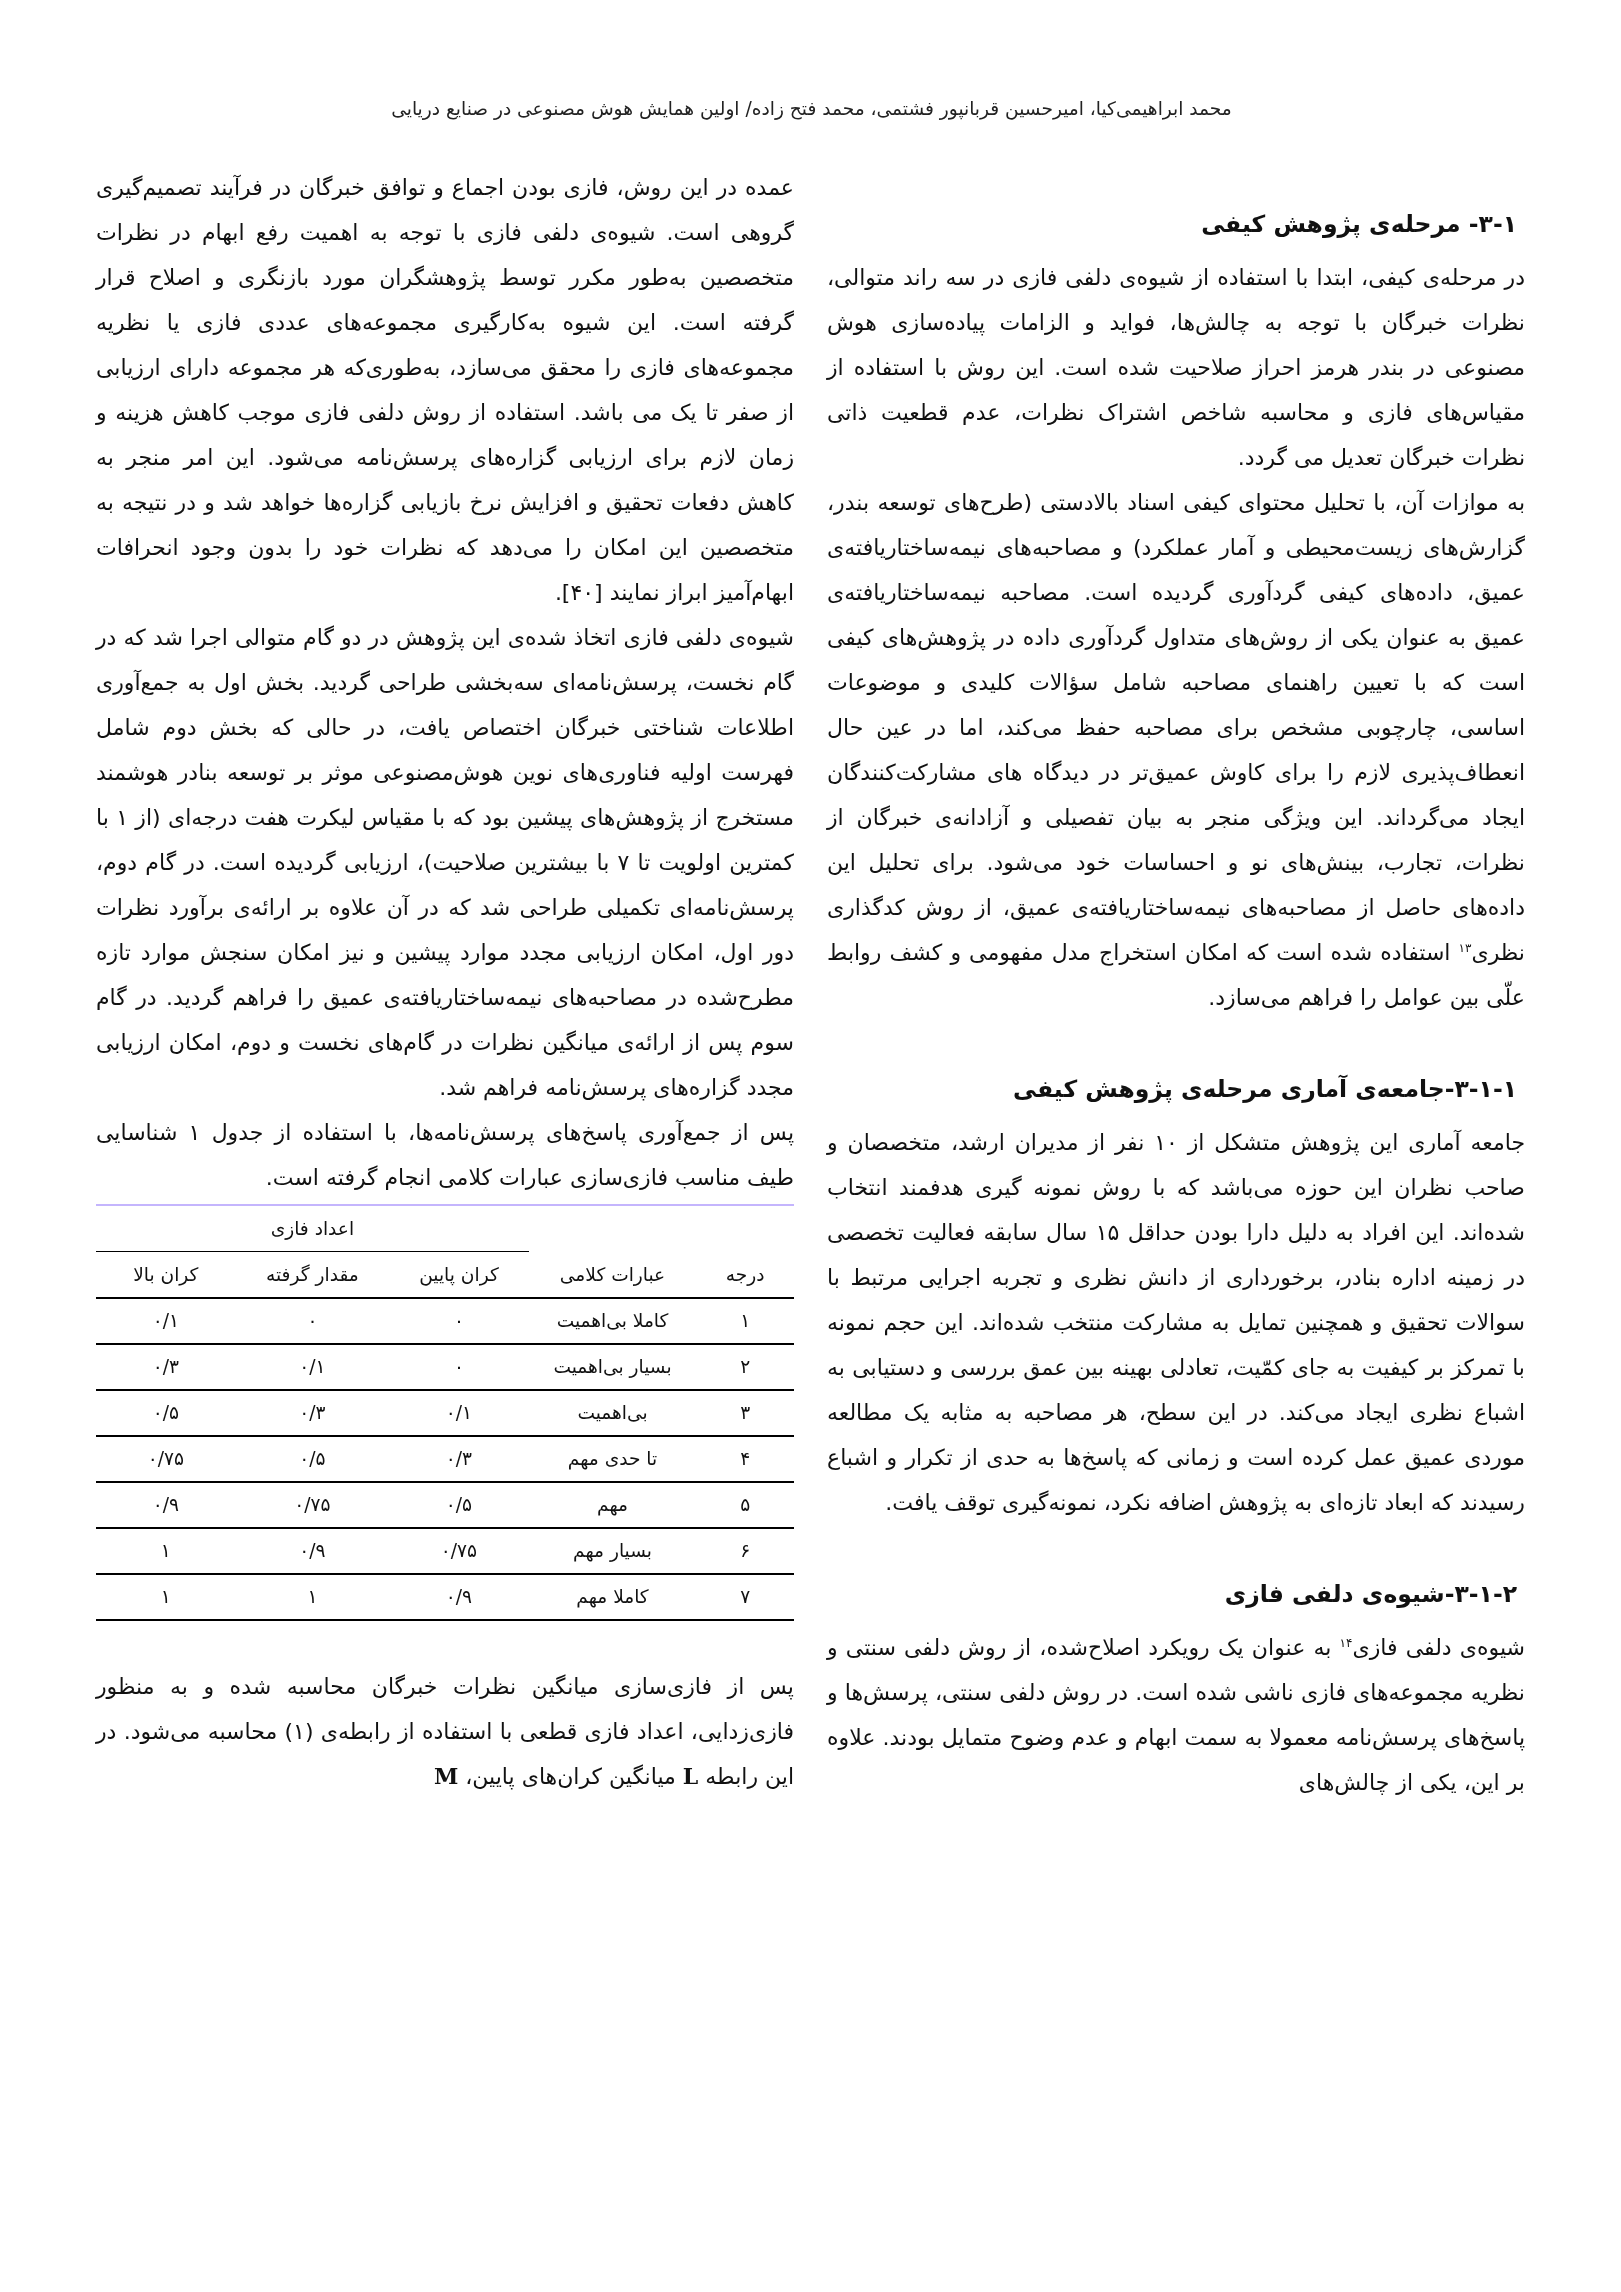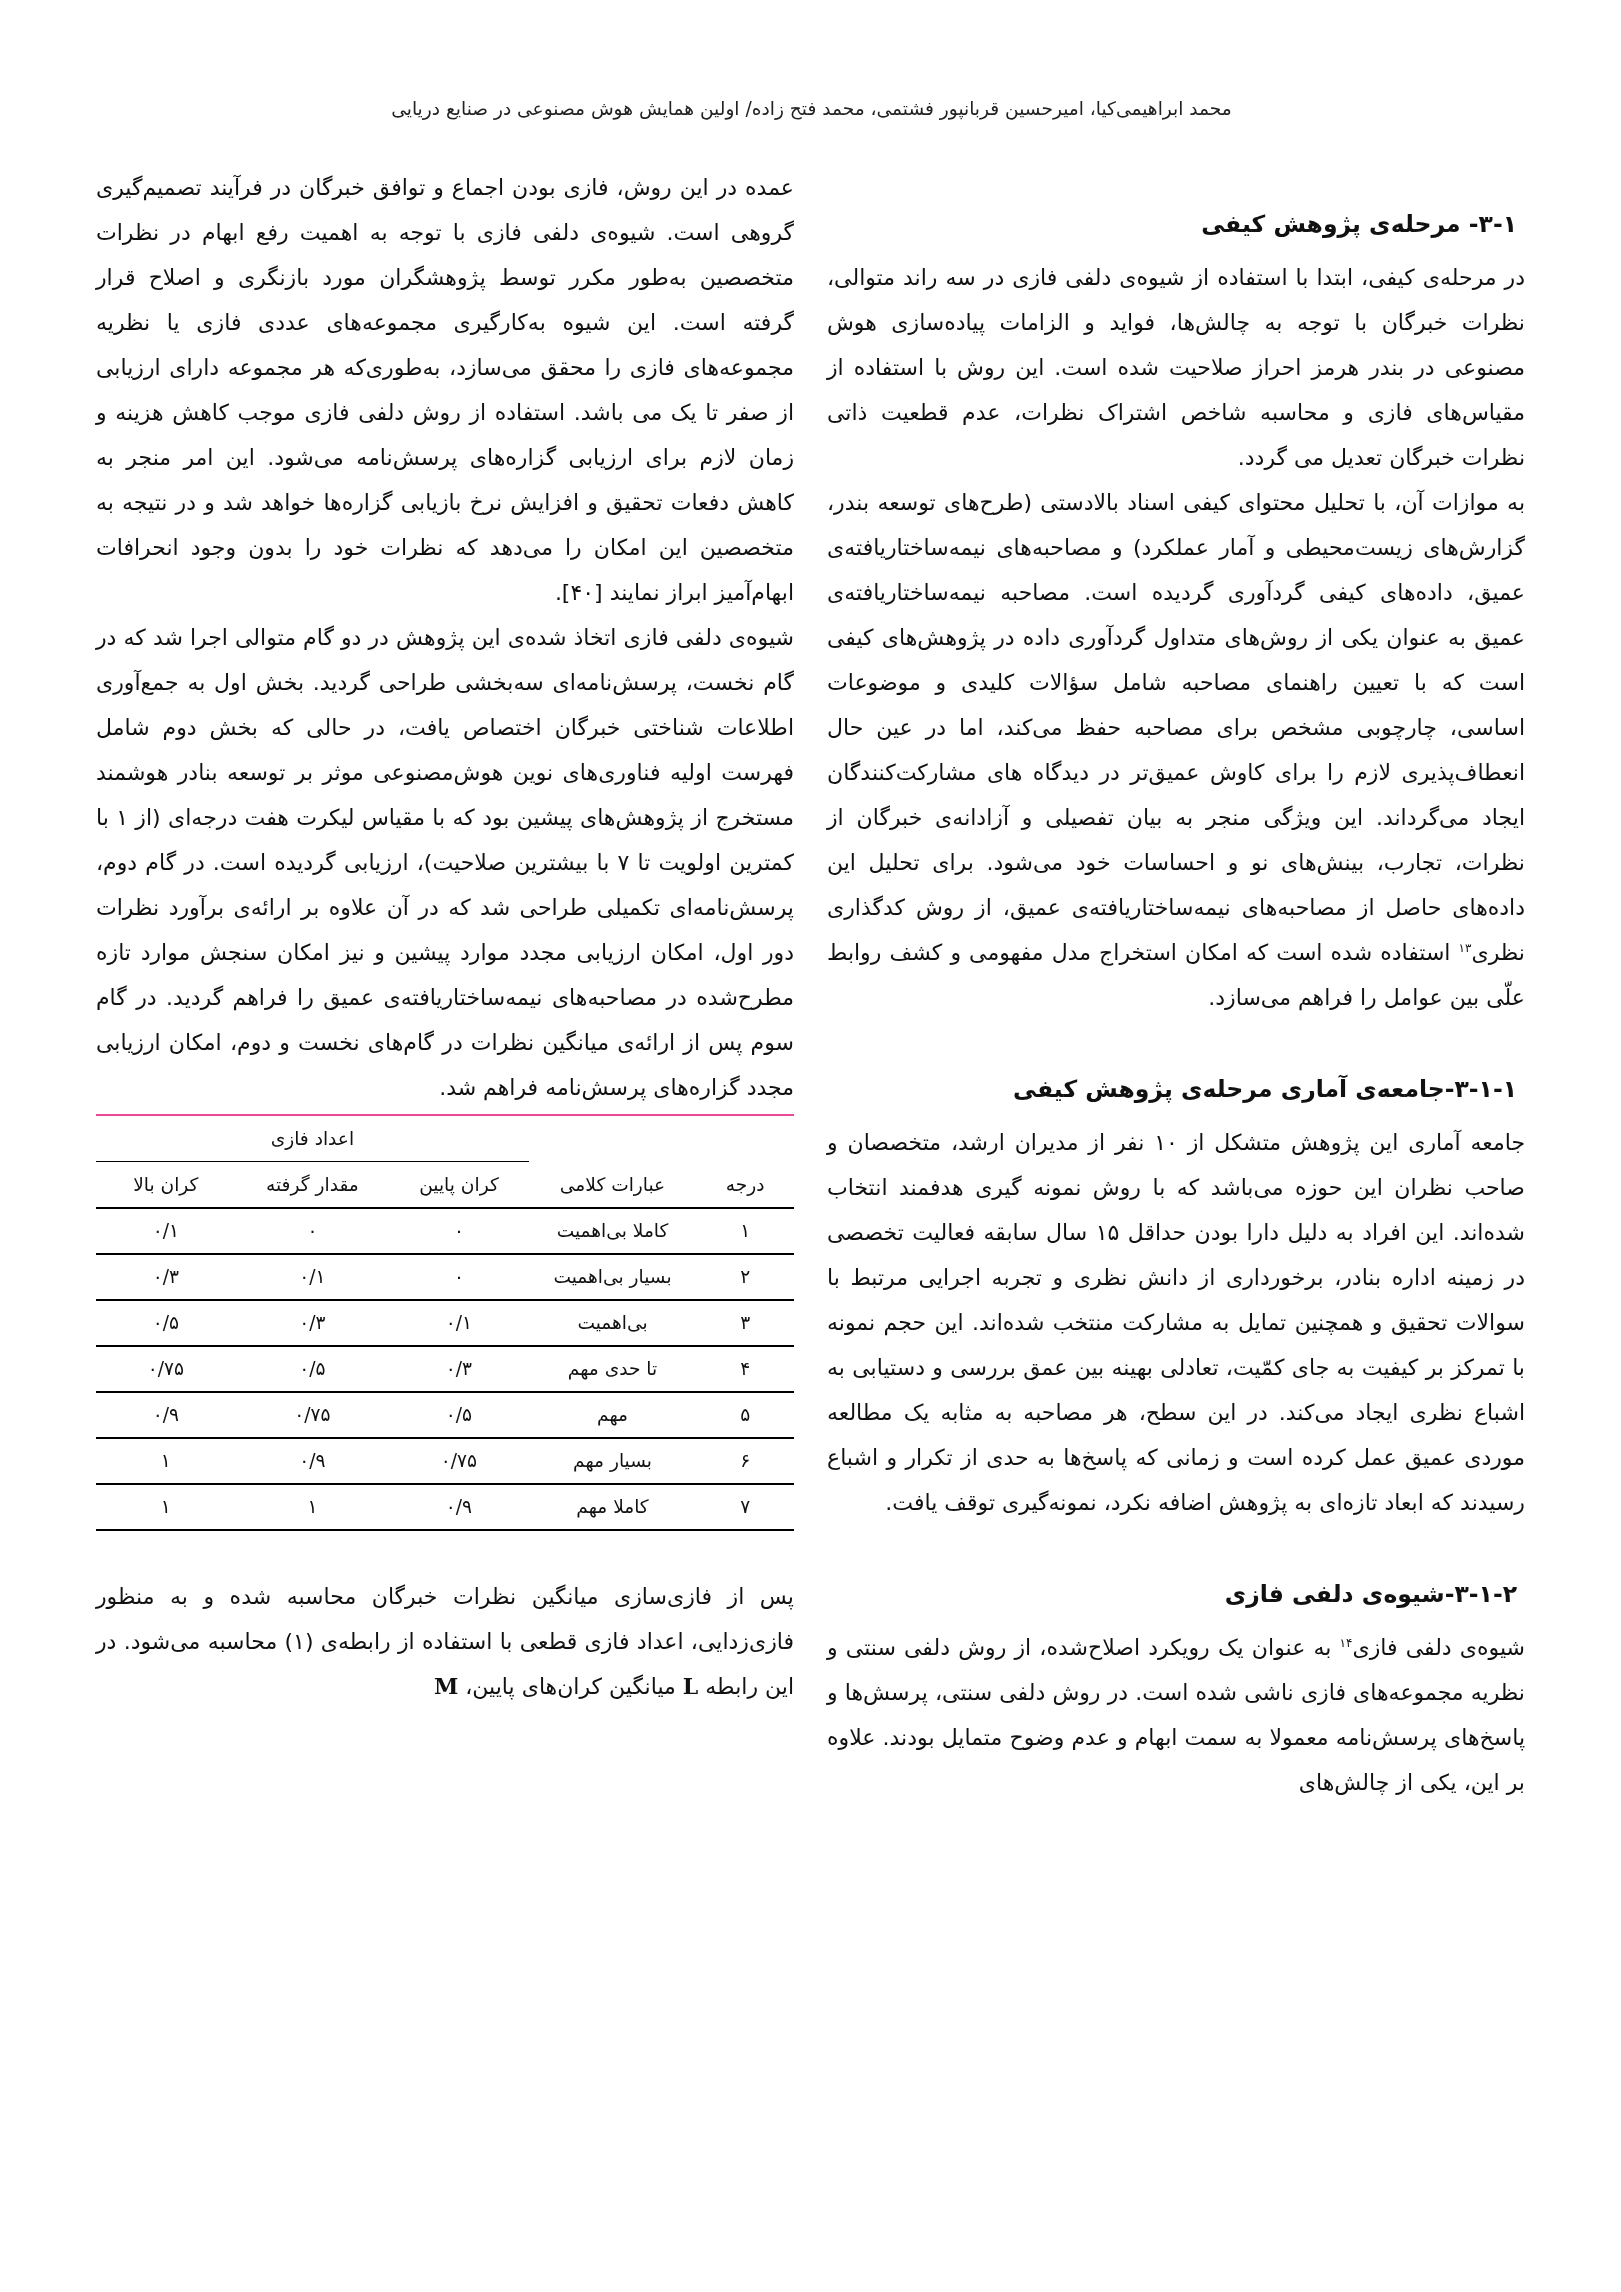--- a/index.html
+++ b/index.html
@@ -28,21 +28,21 @@
   .tbl-caption {
     text-align: center; font-weight: bold; font-size: 20.6px; margin-top: 47px; line-height: 39px;
   }
   table.fuzzy {
     width: 100%; border-collapse: collapse; font-size: 18.6px; margin-top: 3.9px;
     text-align-last: center;
   }
   table.fuzzy td, table.fuzzy th {
     text-align: center; font-weight: normal; padding: 0; height: 45px; line-height: 45px;
   }
-  table.fuzzy thead tr.top th { border-top: 2px solid #ec4899; height: 41px; }
+  table.fuzzy thead tr.top th { border-top: 2px solid #c4b5fd; height: 41px; }
   table.fuzzy thead tr.top th.group { border-bottom: 1.5px solid #000; }
   table.fuzzy thead tr.sub th { border-bottom: 2.5px solid #000; }
   table.fuzzy tbody tr td { border-bottom: 2.5px solid #000; height: 44px; line-height: 44px; }
   .after-table { margin-top: 43px; }
   .latin-b { font-family: "DejaVu Serif", serif; font-weight: bold; }
 </style>
 </head>
 <body>
 
 <div class="running-header">محمد ابراهیمی‌کیا، امیرحسین قربانپور فشتمی، محمد فتح زاده/ اولین همایش هوش مصنوعی در صنایع دریایی</div>
@@ -57,20 +57,21 @@
   <p class="par">جامعه آماری این پژوهش متشکل از ۱۰ نفر از مدیران ارشد، متخصصان و صاحب نظران این حوزه می‌باشد که با روش نمونه گیری هدفمند انتخاب شده‌اند. این افراد به دلیل دارا بودن حداقل ۱۵ سال سابقه فعالیت تخصصی در زمینه اداره بنادر، برخورداری از دانش نظری و تجربه اجرایی مرتبط با سوالات تحقیق و همچنین تمایل به مشارکت منتخب شده‌اند. این حجم نمونه با تمرکز بر کیفیت به جای کمّیت، تعادلی بهینه بین عمق بررسی و دستیابی به اشباع نظری ایجاد می‌کند. در این سطح، هر مصاحبه به مثابه یک مطالعه موردی عمیق عمل کرده است و زمانی که پاسخ‌ها به حدی از تکرار و اشباع رسیدند که ابعاد تازه‌ای به پژوهش اضافه نکرد، نمونه‌گیری توقف یافت.</p>
 
   <div class="gap-lg"></div>
   <h2 class="sec">۳-۱-۲-شیوه‌ی دلفی فازی</h2>
   <p class="par"><span>شیوه‌ی دلفی فازی</span><sup>۱۴</sup><span> به عنوان یک رویکرد اصلاح‌شده، از روش دلفی سنتی و نظریه مجموعه‌های فازی ناشی شده است. در روش دلفی سنتی، پرسش‌ها و پاسخ‌های پرسش‌نامه معمولا به سمت ابهام و عدم وضوح متمایل بودند. علاوه بر این، یکی از چالش‌های</span></p>
 </div>
 
 <div class="col col-left">
   <p class="par">عمده در این روش، فازی بودن اجماع و توافق خبرگان در فرآیند تصمیم‌گیری گروهی است. شیوه‌ی دلفی فازی با توجه به اهمیت رفع ابهام در نظرات متخصصین به‌طور مکرر توسط پژوهشگران مورد بازنگری و اصلاح قرار گرفته است. این شیوه به‌کارگیری مجموعه‌های عددی فازی یا نظریه مجموعه‌های فازی را محقق می‌سازد، به‌طوری‌که هر مجموعه دارای ارزیابی از صفر تا یک می باشد. استفاده از روش دلفی فازی موجب کاهش هزینه و زمان لازم برای ارزیابی گزاره‌های پرسش‌نامه می‌شود. این امر منجر به کاهش دفعات تحقیق و افزایش نرخ بازیابی گزاره‌ها خواهد شد و در نتیجه به متخصصین این امکان را می‌دهد که نظرات خود را بدون وجود انحرافات ابهام‌آمیز ابراز نمایند [۴۰].</p>
   <p class="par">شیوه‌ی دلفی فازی اتخاذ شده‌ی این پژوهش در دو گام متوالی اجرا شد که در گام نخست، پرسش‌نامه‌ای سه‌بخشی طراحی گردید. بخش اول به جمع‌آوری اطلاعات شناختی خبرگان اختصاص یافت، در حالی که بخش دوم شامل فهرست اولیه فناوری‌های نوین هوش‌مصنوعی موثر بر توسعه بنادر هوشمند مستخرج از پژوهش‌های پیشین بود که با مقیاس لیکرت هفت درجه‌ای (از ۱ با کمترین اولویت تا ۷ با بیشترین صلاحیت)، ارزیابی گردیده است. در گام دوم، پرسش‌نامه‌ای تکمیلی طراحی شد که در آن علاوه بر ارائه‌ی برآورد نظرات دور اول، امکان ارزیابی مجدد موارد پیشین و نیز امکان سنجش موارد تازه مطرح‌شده در مصاحبه‌های نیمه‌ساختاریافته‌ی عمیق را فراهم گردید. در گام سوم پس از ارائه‌ی میانگین نظرات در گام‌های نخست و دوم، امکان ارزیابی مجدد گزاره‌های پرسش‌نامه فراهم شد.</p>
+  <p class="par">پس از جمع‌آوری پاسخ‌های پرسش‌نامه‌ها، با استفاده از جدول ۱ شناسایی طیف مناسب فازی‌سازی عبارات کلامی انجام گرفته است.</p>
 
   <table class="fuzzy">
     <thead>
       <tr class="top">
         <th rowspan="1"></th>
         <th rowspan="1"></th>
         <th colspan="3" class="group">اعداد فازی</th>
       </tr>
       <tr class="sub">
         <th style="width:14%">درجه</th>

